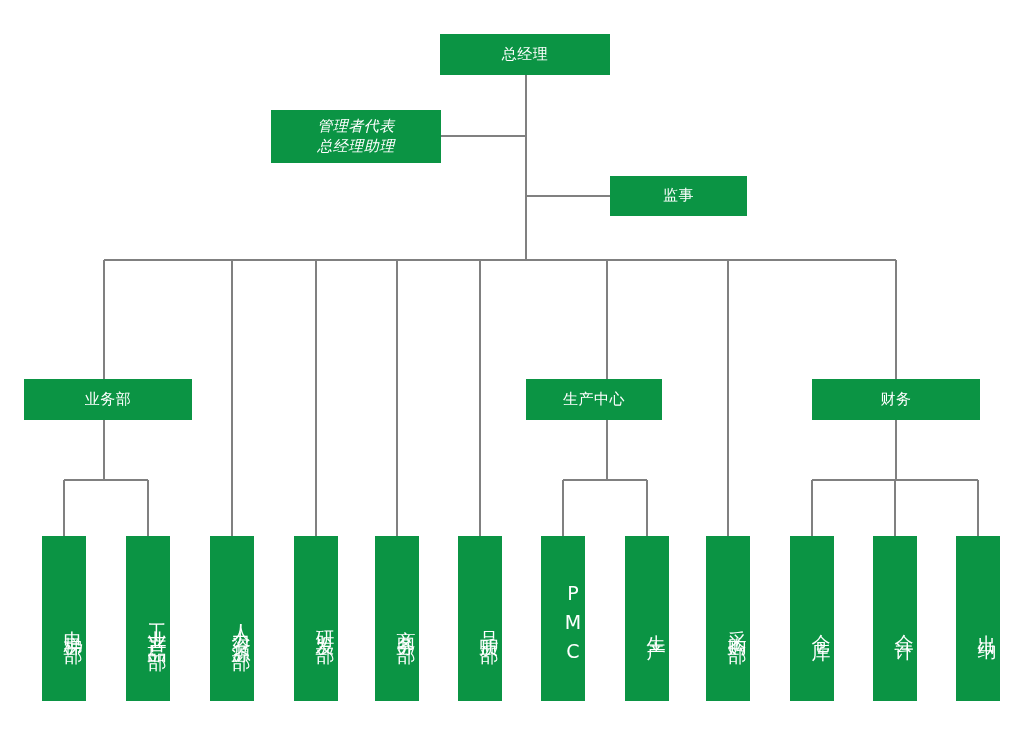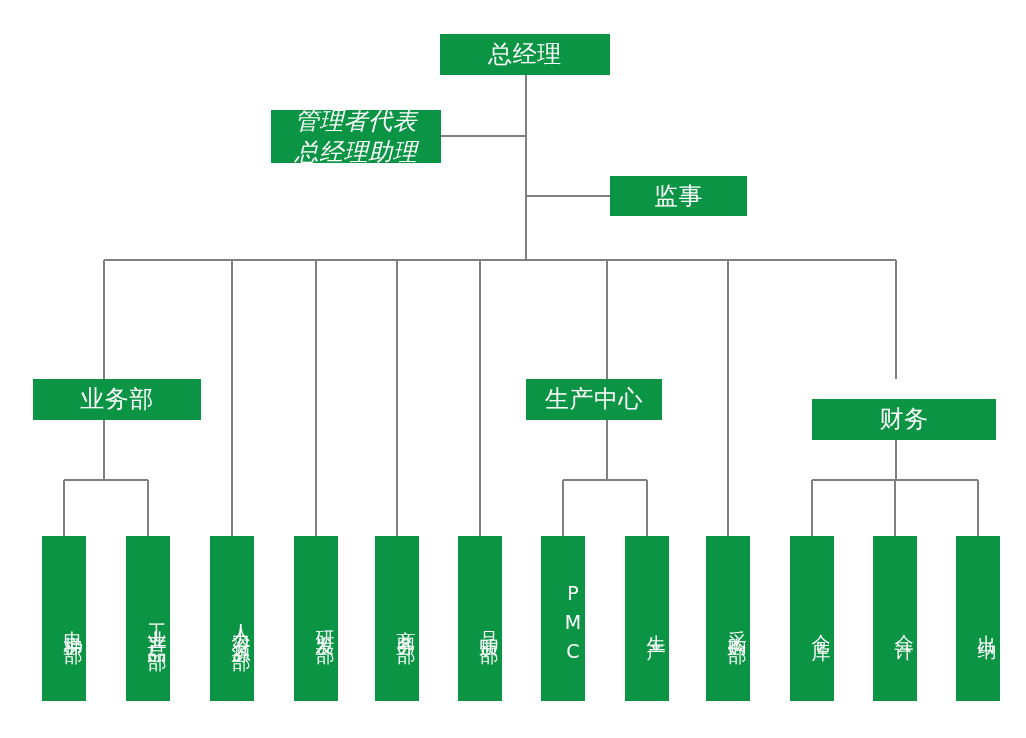--- a/index.html
+++ b/index.html
@@ -31,21 +31,21 @@
     color: #ffffff;
     box-sizing: border-box;
     display: flex;
     align-items: center;
     justify-content: center;
     text-align: center;
     line-height: 1.28;
     letter-spacing: 0.5px;
   }
   .node.horizontal {
-    font-size: 24px;
+    font-size: 15px;
     white-space: pre-line;
   }
   .node.vertical {
     font-size: 19px;
     writing-mode: vertical-rl;
     text-orientation: upright;
     align-items: flex-start;
     justify-content: center;
     padding-top: 14px;
     letter-spacing: 7px;
@@ -96,23 +96,23 @@
       <line x1="978" y1="480" x2="978" y2="536"></line>
     </g>
   </svg>
 
   <div class="node horizontal" style="left:440px; top:34px; width:170px; height:41px;">总经理</div>
 
   <div class="node horizontal" style="left:271px; top:110px; width:170px; height:53px;font-style:italic;">管理者代表
 总经理助理</div>
   <div class="node horizontal" style="left:610px; top:176px; width:137px; height:40px;">监事</div>
 
-  <div class="node horizontal" style="left:33px; top:379px; width:168px; height:41px;">业务部</div>
+  <div class="node horizontal" style="left:24px; top:379px; width:168px; height:41px;">业务部</div>
   <div class="node horizontal" style="left:526px; top:379px; width:136px; height:41px;">生产中心</div>
-  <div class="node horizontal" style="left:812px; top:399px; width:184px; height:41px;">财务</div>
+  <div class="node horizontal" style="left:812px; top:379px; width:168px; height:41px;">财务</div>
 
   <div class="node vertical" style="left:42px; top:536px; width:44px; height:165px;">电梯部</div>
   <div class="node vertical" style="left:126px; top:536px; width:44px; height:165px;">工业产品部</div>
   <div class="node vertical" style="left:210px; top:536px; width:44px; height:165px;">人力资源部</div>
   <div class="node vertical" style="left:294px; top:536px; width:44px; height:165px;">研发部</div>
   <div class="node vertical" style="left:375px; top:536px; width:44px; height:165px;">商务部</div>
   <div class="node vertical" style="left:458px; top:536px; width:44px; height:165px;">品质部</div>
   <div class="node vertical latin" style="left:541px; top:536px; width:44px; height:165px;">PMC</div>
   <div class="node vertical" style="left:625px; top:536px; width:44px; height:165px;">生产</div>
   <div class="node vertical" style="left:706px; top:536px; width:44px; height:165px;">采购部</div>

